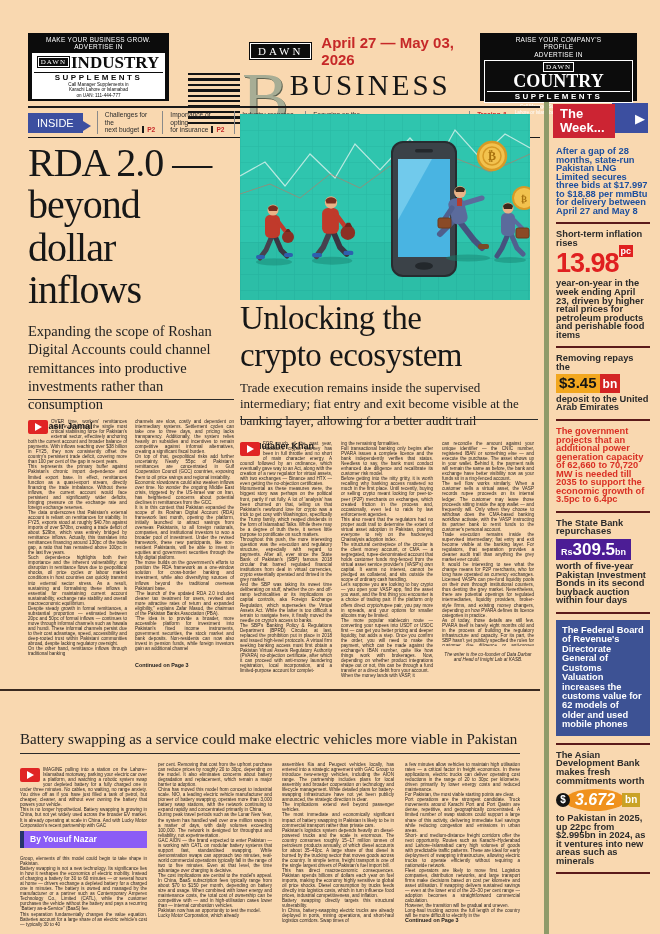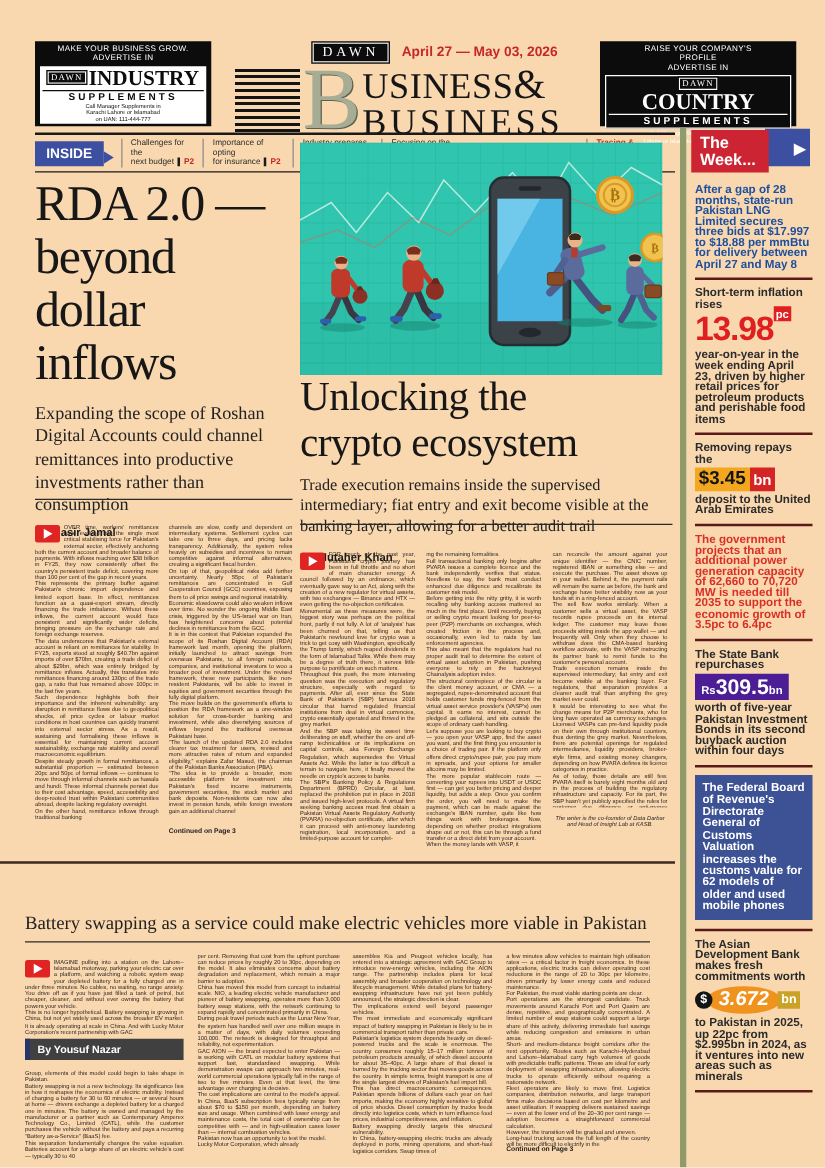--- a/index.html
+++ b/index.html
@@ -17,34 +17,34 @@
   .ad .big{font-family:"Liberation Serif",serif;font-weight:bold;font-size:17px;line-height:1;}
   .ad .sup{font-weight:bold;font-size:8px;letter-spacing:2.5px;border-top:1.5px solid #0c0c0c;margin-top:1px;}
   .ad .contact{font-size:4.6px;line-height:1.15;white-space:pre-line;}
   .ad-right .big{font-size:18px;}
   .ad-right .contact{color:#fff;margin-top:1px;}
   
   .masthead{position:absolute;left:188px;top:34px;width:286px;}
   .mast-top{display:flex;align-items:center;gap:10px;margin-left:62px;}
   .dawn-logo{background:#0c0c0c;color:#fff;font-family:"Liberation Serif",serif;font-size:11px;
              letter-spacing:3px;padding:1px 7px;border:1px solid #fff;outline:1.5px solid #0c0c0c;}
-  .mast-date{color:#c62828;font-weight:bold;font-size:11px;}
+  .mast-date{color:#c62828;font-weight:bold;font-size:15px;}
   .mast-main{display:flex;align-items:flex-start;margin-top:1px;}
   .speedlines{width:52px;height:52px;margin-top:4px;
      background:repeating-linear-gradient(#141414 0 2.4px,transparent 2.4px 5.4px);}
   .bigB{font-family:"Liberation Serif",serif;font-size:70px;line-height:.82;color:#a7ad95;
         text-shadow:1px 1px 0 #5c604f;margin:0 1px 0 2px;}
   .mast-words{font-family:"Liberation Serif",serif;color:#151515;margin-top:2px;}
   .mw1{font-size:29px;line-height:.95;letter-spacing:.5px;}
   .mw1 .amp{font-size:33px;}
   .mw2{font-size:29px;line-height:1;letter-spacing:3px;}
   
   .inside{position:absolute;left:28px;top:106px;width:512px;height:32px;border-top:2px solid #1a1a1a;
           border-bottom:1px solid #1a1a1a;display:flex;align-items:center;box-sizing:border-box;}
-  .inside-box{background:#3c4fa0;color:#fff;font-weight:bold;font-size:11px;padding:4px 9px;position:relative;margin-right:14px;}
+  .inside-box{background:#3c4fa0;color:#fff;font-weight:normal;font-size:11px;padding:4px 9px;position:relative;margin-right:14px;}
   .inside-box::after{content:"";position:absolute;right:-8px;bottom:2px;border-left:8px solid #3c4fa0;
           border-top:5px solid transparent;border-bottom:5px solid transparent;}
   .ins-item{font-size:6.6px;line-height:1.2;color:#2b2b2b;padding:0 7px;border-left:1px solid #8a8a8a;}
   .ins-item:first-of-type{border-left:none;}
   .ins-title{white-space:pre-line;}
   .ins-page{color:#c62828;font-weight:bold;border-left:2px solid #1a1a1a;padding-left:3px;margin-left:3px;}
   .ins-red{color:#c62828;font-weight:bold;}
   
   .olive-bar{position:absolute;left:544px;top:102px;width:5px;height:832px;background:#8f9b6a;}
   .week-arrowbox{position:absolute;left:612px;top:103px;width:36px;height:30px;background:#3c4fa0;
@@ -98,21 +98,21 @@
   .main-rule{position:absolute;left:0px;top:689px;width:540px;border-top:2px solid #3a2a20;}
   
   .chg-banner{position:absolute;left:0px;top:694px;width:540px;height:30px;background:#3d5294;color:#fff;
               font-weight:bold;font-size:22px;line-height:30px;padding-left:40px;box-sizing:border-box;}
   .chg-stand{position:absolute;left:20px;top:731px;width:500px;font-size:15px;}
   .chg-rule{position:absolute;left:20px;top:753px;width:500px;border-top:1px solid #2a2a2a;}
   .chg-c1{position:absolute;left:20px;top:762px;width:127px;height:168px;}
   .chg-c2{position:absolute;left:158px;top:762px;width:114px;height:168px;}
   .chg-c3{position:absolute;left:282px;top:762px;width:112px;height:168px;}
   .chg-c4{position:absolute;left:405px;top:762px;width:115px;height:168px;}
-  .chg-byline{background:#404040;color:#fff;font-weight:bold;font-size:8.5px;padding:4px 6px;margin:3px 0;border-left:4px solid #26356b;}
+  .chg-byline{background:#8b5cf6;color:#fff;font-weight:bold;font-size:8.5px;padding:4px 6px;margin:3px 0;border-left:4px solid #26356b;}
 </style>
 </head>
 <body>
 
 <div class="page">
 
   <div class="ad ad-left">
     <div class="tiny">MAKE YOUR BUSINESS GROW.</div>
     <div class="tiny">ADVERTISE IN</div>
     <div class="panel">
@@ -129,21 +129,20 @@
 
   <div class="masthead">
     <div class="mast-top">
       <span class="dawn-logo">DAWN</span>
       <span class="mast-date">April 27 — May 03, 2026</span>
     </div>
     <div class="mast-main">
       <div class="speedlines"></div>
       <div class="bigB">B</div>
       <div class="mast-words">
-        <div class="mw1"><span>USINESS</span><span class="amp">&amp;</span></div>
         <div class="mw2">BUSINESS</div>
       </div>
     </div>
   </div>
 
   <div class="ad ad-right">
     <div class="tiny">RAISE YOUR COMPANY'S</div>
     <div class="tiny">PROFILE</div>
     <div class="tiny">ADVERTISE IN</div>
     <div class="panel" style="background:#0c0c0c;color:#fff;border:1px solid #fff;">

